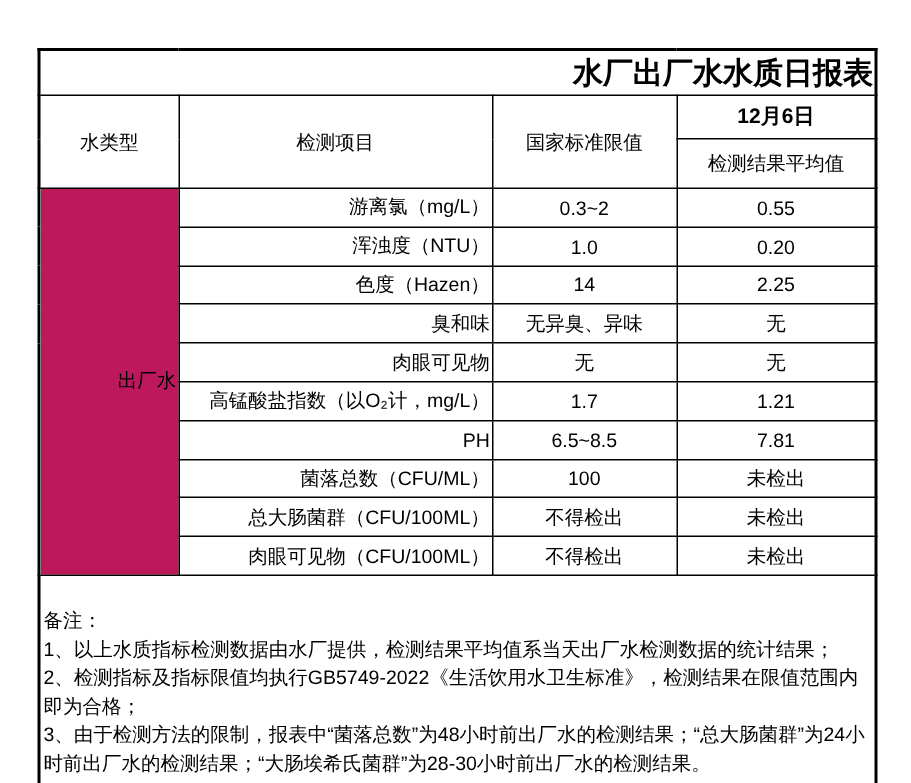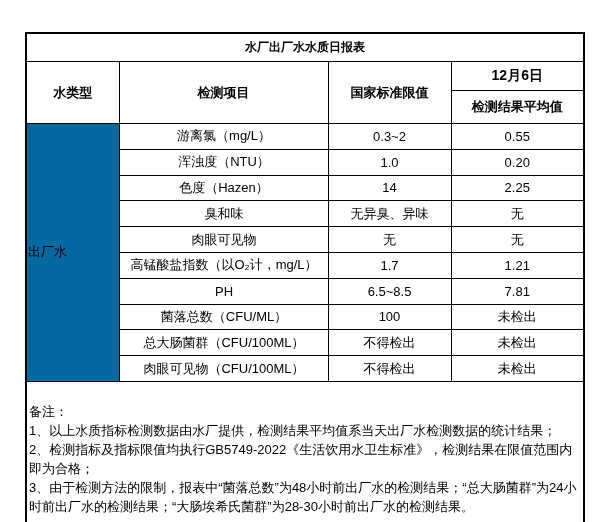--- a/index.html
+++ b/index.html
@@ -21,46 +21,45 @@
     table-layout: fixed;
     width: 558px;
     border: 2px solid #000;
   }
   table.report td {
     border: 1px solid #000;
     overflow: hidden;
   }
   td.title-cell {
     height: 25px;
-    text-align: center;
+    text-align: right;
     vertical-align: middle;
-    font-size: 12px;
+    font-size: 20px;
     font-weight: bold;
     border-bottom: 2px solid #000;
   }
   td.hdr {
     text-align: center;
     vertical-align: middle;
     font-size: 13px;
-    font-weight: bold;
   }
   tr.hdr-top td { height: 26px; }
   tr.hdr-bottom td { height: 30px; }
   td.date-cell {
     font-weight: bold;
     font-size: 14px;
   }
   tr.datarow td { height: 22.8px; font-size: 13px; vertical-align: middle; }
   td.watertype-cell {
-    background: #0369a1;
-    text-align: left;
+    background: #be185d;
+    text-align: right;
     vertical-align: middle;
     font-size: 13px;
   }
-  td.item-cell { text-align: center; padding-left: 2px; }
+  td.item-cell { text-align: right; padding-left: 2px; }
   td.val-cell  { text-align: center; }
   td.notes-cell {
     height: 136px;
     vertical-align: top;
     text-align: left;
     font-size: 13px;
     line-height: 19px;
     padding: 20px 3px 0 2px;
   }
 </style>

